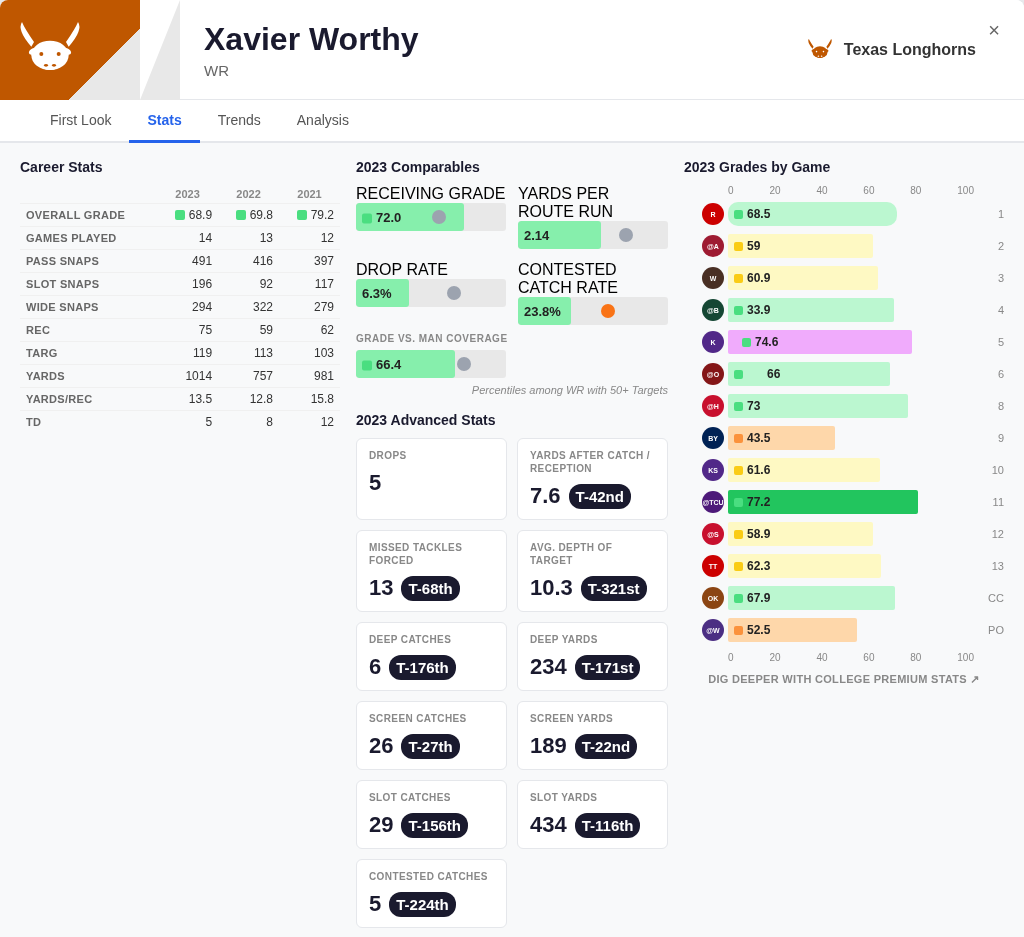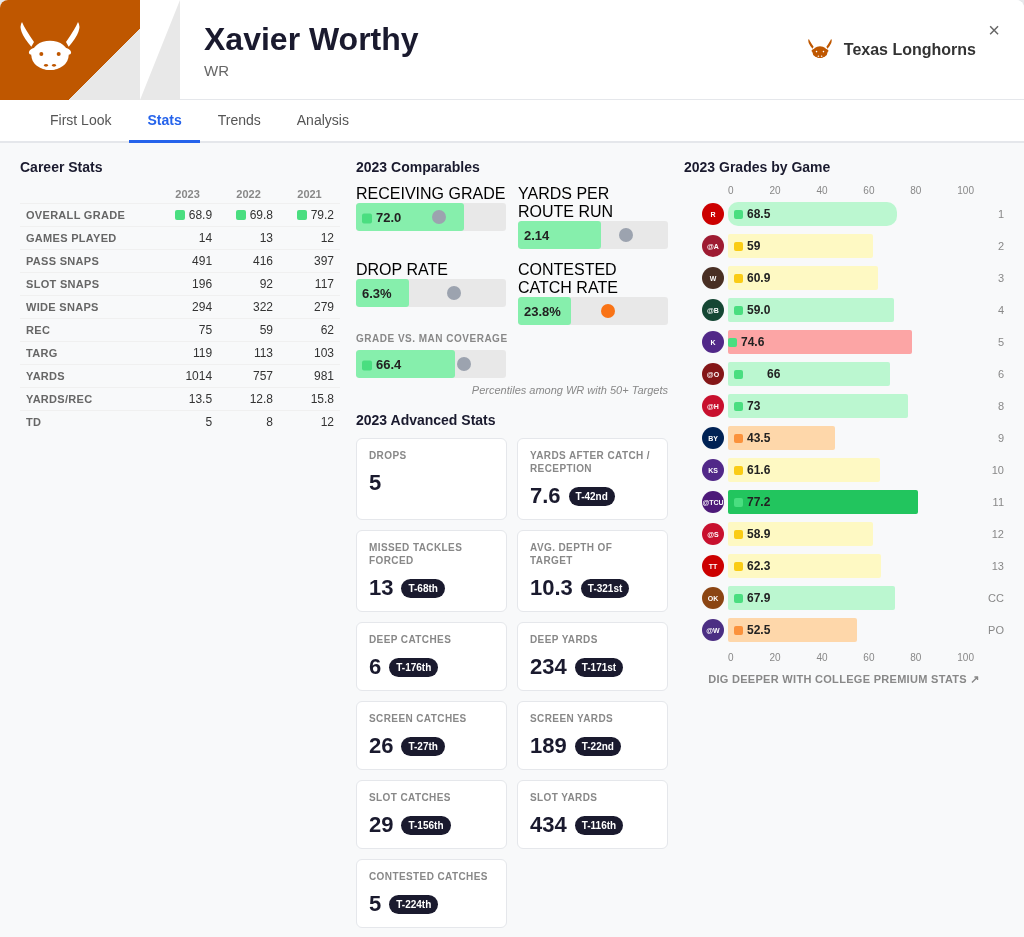--- a/index.html
+++ b/index.html
@@ -47,21 +47,21 @@
     .comp-grid { display: grid; grid-template-columns: 1fr 1fr; gap: 12px; margin-bottom: 8px; }
     .comp-bar-dot-gray { background: #9ca3af; }
     .comp-note { font-size: 11px; color: #888; text-align: right; margin-top: 4px; font-style: italic; }
     
     
     .adv-stats-grid { display: grid; grid-template-columns: 1fr 1fr; gap: 10px; }
     .adv-stat-box { background: #fff; border: 1px solid #e5e7eb; border-radius: 6px; padding: 10px 12px; }
     .adv-stat-label { font-size: 10px; color: #888; text-transform: uppercase; font-weight: 700; letter-spacing: 0.4px; margin-bottom: 8px; line-height: 1.3; }
     .adv-stat-value-row { display: flex; align-items: center; gap: 8px; }
     .adv-stat-value { font-size: 22px; font-weight: 700; color: #1a1a2e; }
-    .rank-badge { background: #1a1a2e; color: #fff; font-size: 10px; font-weight: 700; padding: 4px 7px; border-radius: 12px; white-space: nowrap; }
+    .rank-badge { background: #1a1a2e; color: #fff; font-size: 15px; font-weight: 700; padding: 4px 7px; border-radius: 12px; white-space: nowrap; }
     .adv-stat-note { font-size: 10px; color: #888; margin-top: 8px; font-style: italic; }
     
     
     .grades-section { }
     .grades-axis { display: flex; justify-content: space-between; font-size: 10px; color: #888; padding: 0 0 4px 44px; padding-right: 30px; }
     .grade-row { display: flex; align-items: center; margin-bottom: 4px; height: 28px; }
     .grade-row-label { width: 44px; display: flex; align-items: center; justify-content: flex-end; padding-right: 4px; }
     .grade-bar-area { flex: 1; position: relative; height: 24px; }
     .grade-game-num { width: 30px; text-align: right; font-size: 11px; color: #888; padding-left: 4px; flex-shrink: 0; }
     .grades-axis-bottom { display: flex; justify-content: space-between; font-size: 10px; color: #888; padding: 4px 0 0 44px; padding-right: 30px; margin-top: 2px; }
@@ -419,31 +419,31 @@
               </div>
               <div class="grade-game-num">3</div>
             </div>
             <div class="grade-row">
               <div class="grade-row-label">
                 <div style="width: 22px; height: 22px; border-radius: 50%; background: rgb(21, 71, 52); display: flex; align-items: center; justify-content: center; color: white; font-size: 7px; font-weight: 800; text-align: center; line-height: 1; flex-shrink: 0;">@B</div>
               </div>
               <div class="grade-bar-area">
                 <div style="width: 67.4%; height: 100%; background: rgb(187, 247, 208); border-radius: 2px; display: flex; align-items: center; padding-left: 6px;">
                   <span style="display: inline-block; width: 9px; height: 9px; border-radius: 2px; background: rgb(74, 222, 128); margin-right: 4px; flex-shrink: 0;"></span>
-                  <span style="font-size: 12px; font-weight: 700; color: rgb(34, 34, 34);">59.0</span>
+                  <span style="font-size: 12px; font-weight: 700; color: rgb(34, 34, 34);">33.9</span>
                 </div>
               </div>
               <div class="grade-game-num">4</div>
             </div>
             <div class="grade-row">
               <div class="grade-row-label">
                 <div style="width: 22px; height: 22px; border-radius: 50%; background: rgb(81, 40, 136); display: flex; align-items: center; justify-content: center; color: white; font-size: 7px; font-weight: 800; text-align: center; line-height: 1; flex-shrink: 0;">K</div>
               </div>
               <div class="grade-bar-area">
-                <div style="width: 74.6%; height: 100%; background: #fca5a5; border-radius: 2px; display: flex; align-items: center; padding-left: 0;">
+                <div style="width: 74.6%; height: 100%; background: #f0abfc; border-radius: 2px; display: flex; align-items: center; padding-left: 14px;">
                   <span style="display: inline-block; width: 9px; height: 9px; border-radius: 2px; background: rgb(74, 222, 128); margin-right: 4px; flex-shrink: 0;"></span>
                   <span style="font-size: 12px; font-weight: 700; color: rgb(34, 34, 34);">74.6</span>
                 </div>
               </div>
               <div class="grade-game-num">5</div>
             </div>
             <div class="grade-row">
               <div class="grade-row-label">
                 <div style="width: 22px; height: 22px; border-radius: 50%; background: rgb(132, 22, 23); display: flex; align-items: center; justify-content: center; color: white; font-size: 7px; font-weight: 800; text-align: center; line-height: 1; flex-shrink: 0;">@O</div>
               </div>

